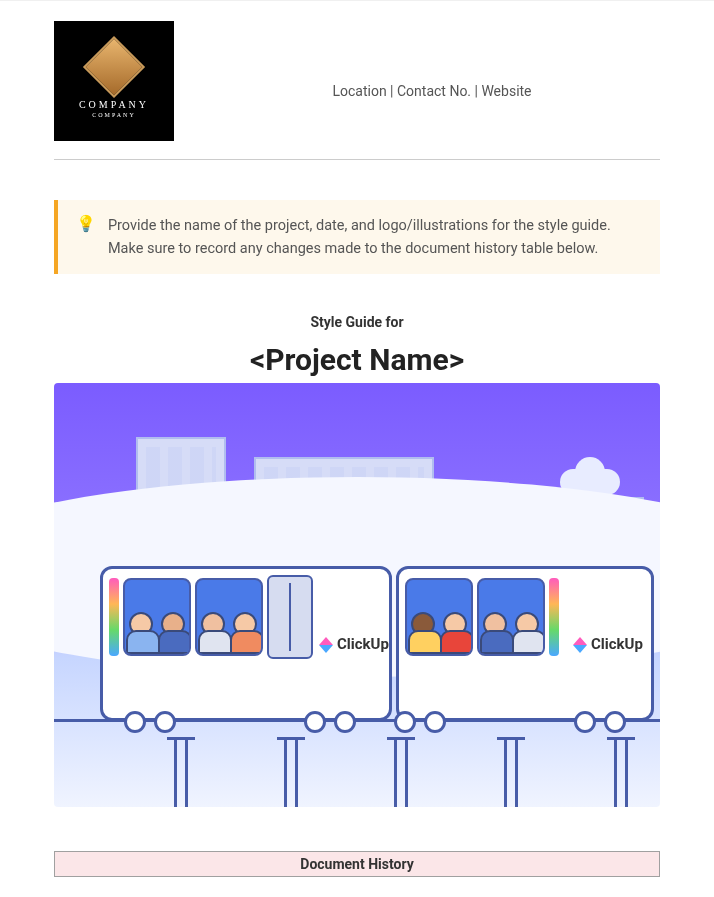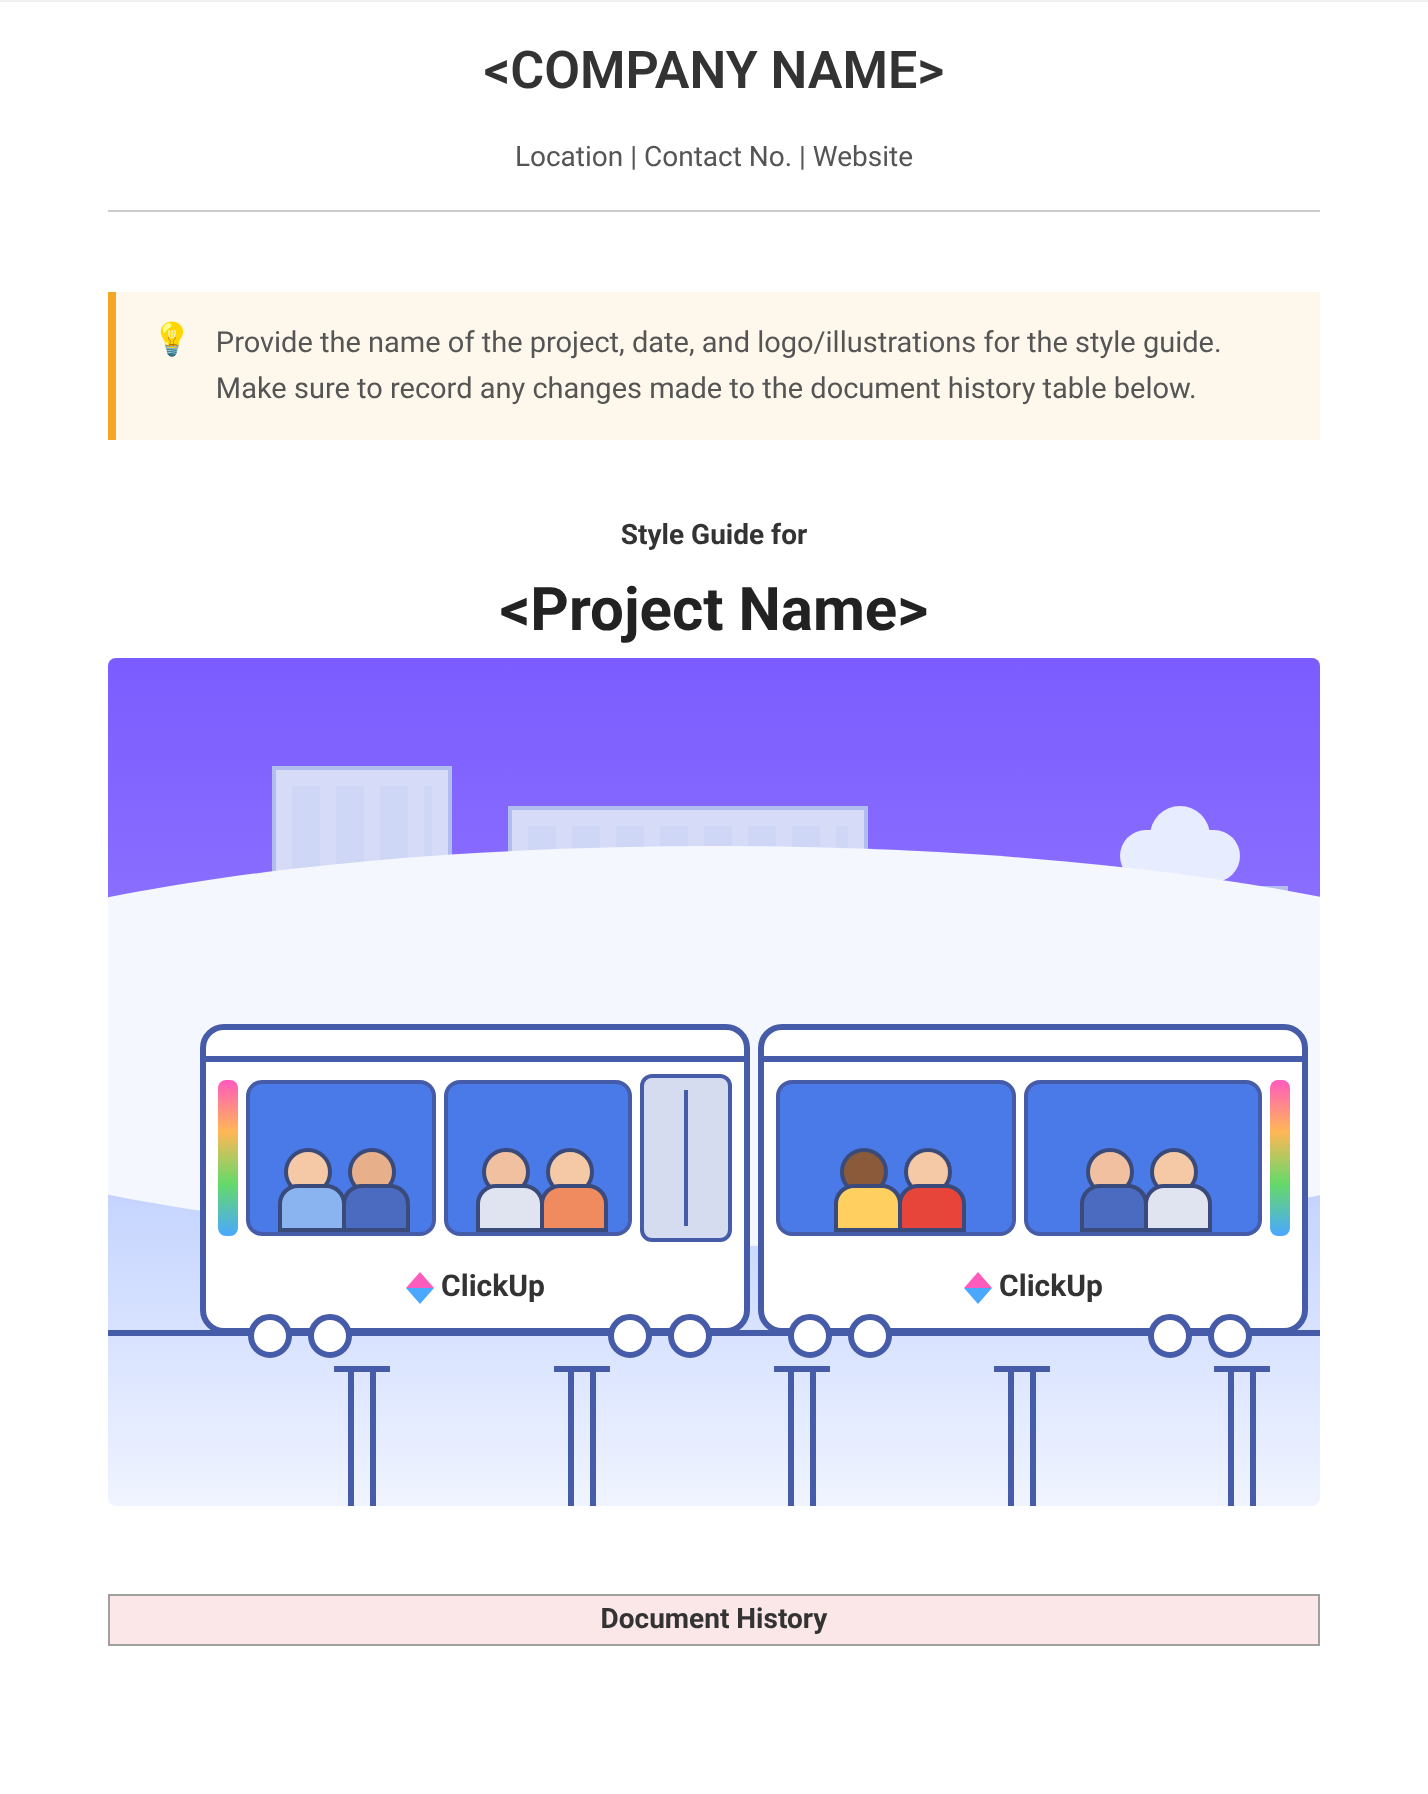--- a/index.html
+++ b/index.html
@@ -167,21 +167,21 @@
       height: 155px;
       display: flex;
     }
     .car {
       flex: 1;
       background: #fff;
       border: 3px solid #475ca8;
       border-radius: 12px;
       position: relative;
       display: flex;
-      flex-direction: column;
+      flex-direction: row;
     }
     .car + .car { margin-left: 4px; }
     .car-roof {
       height: 16px;
       border-bottom: 3px solid #475ca8;
     }
     .car-windows {
       height: 90px;
       display: flex;
       align-items: center;
@@ -315,22 +315,26 @@
       color: #333;
     }
     .illus-wrapper { position: relative; }
   </style>
 </head>
 <body>
 
 <div class="page">
 
   <div class="header-row">
+    <div class="logo-box">
+      <div class="logo-diamond"></div>
+      <div class="logo-text">COMPANY</div>
+      <div class="logo-sub">COMPANY</div>
+    </div>
     <div class="header-text">
-      <div class="company-name">&lt;COMPANY NAME&gt;</div>
       <div class="company-sub">Location | Contact No. | Website</div>
     </div>
   </div>
 
   <hr class="hr-line">
 
   <div class="callout">
     <span class="bulb-icon">💡</span>
     <div class="callout-text">Provide the name of the project, date, and logo/illustrations for the style guide. Make sure to record any changes made to the document history table below.</div>
   </div>

